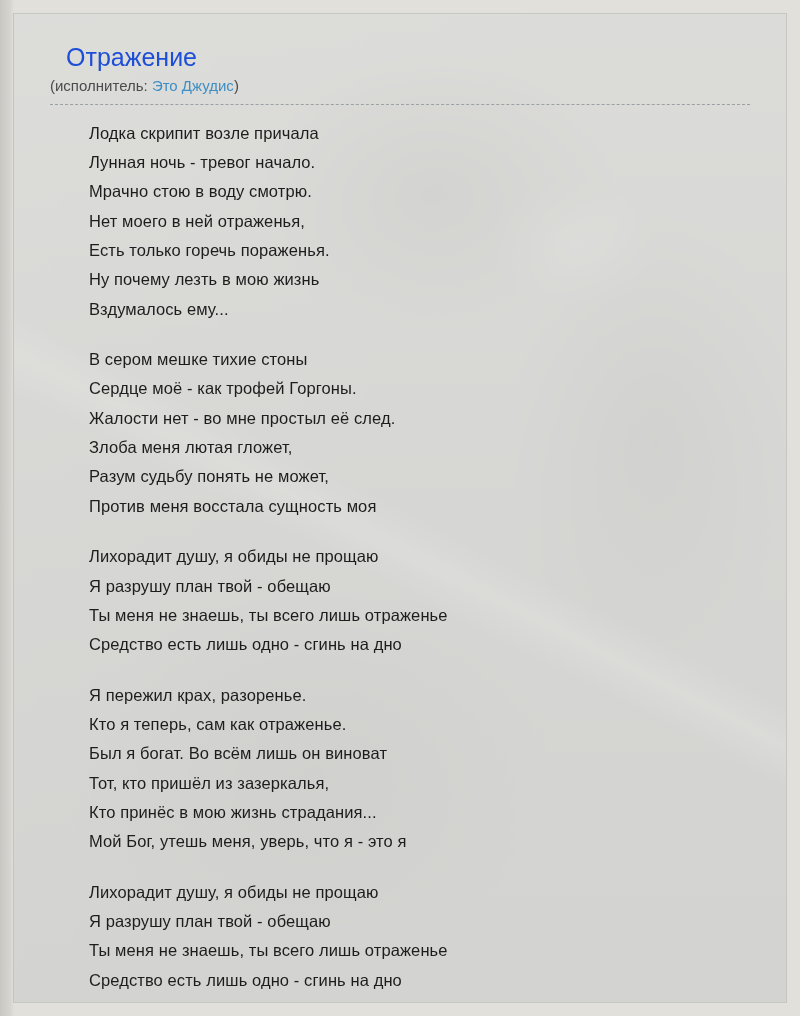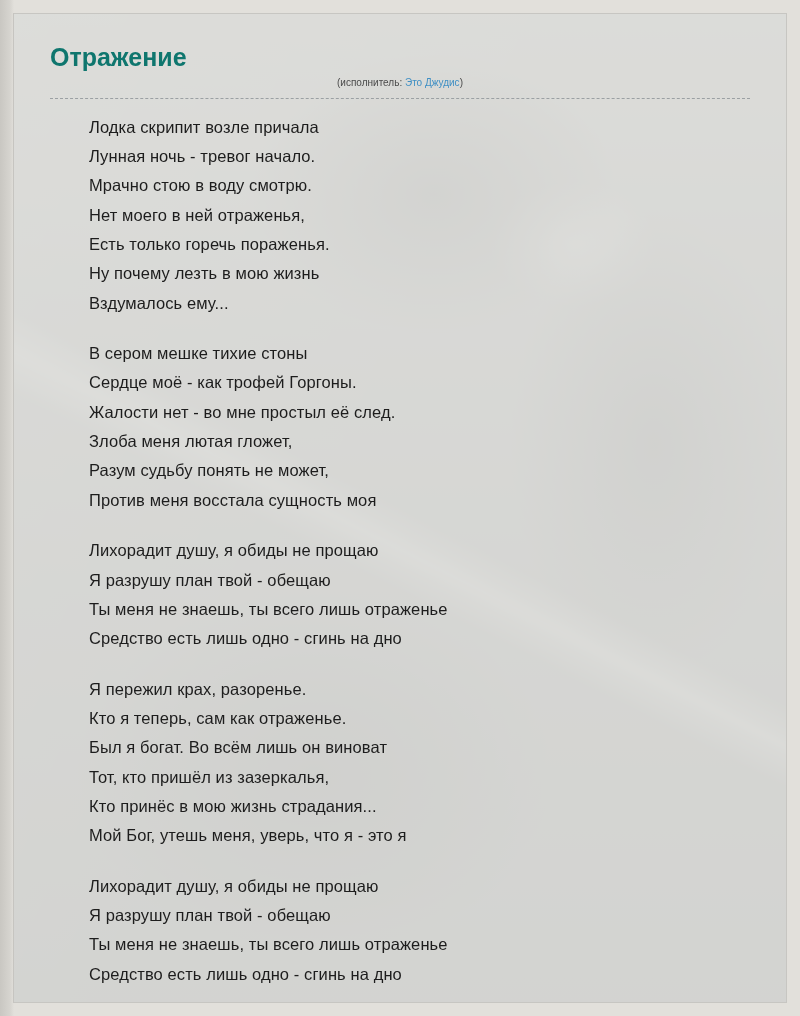--- a/index.html
+++ b/index.html
@@ -56,31 +56,30 @@
   .bg-wash {
     position: absolute;
     inset: 0;
     background: rgba(226,226,223,0.74);
   }
   .content {
     position: relative;
     padding: 30px 36px 10px 36px;
   }
   .title {
-    color: #0f766e;
+    color: #1d4ed8;
     font-size: 25px;
     line-height: 1.1;
-    margin: 0 0 5px 0;
-    font-weight: bold;
+    margin: 0 0 5px 16px;
+    font-weight: normal;
   }
   .byline {
-    font-size: 10px;
+    font-size: 15px;
     color: #4b4b4b;
     margin: 0 0 10px 0;
-    text-align: center;
   }
   .byline a {
     color: #3f8fc4;
     text-decoration: none;
   }
   .rule {
     border: 0;
     border-top: 1px dashed #9ba0a3;
     margin: 0 0 14px 0;
     height: 0;

